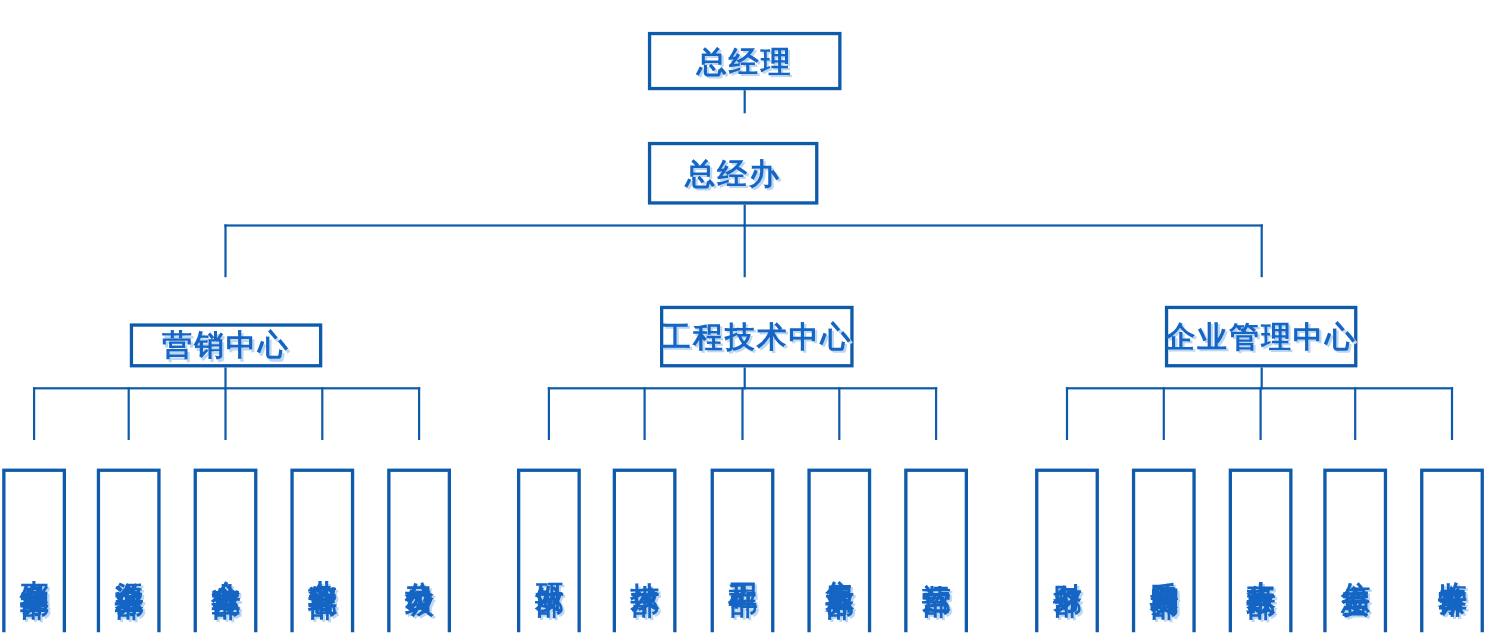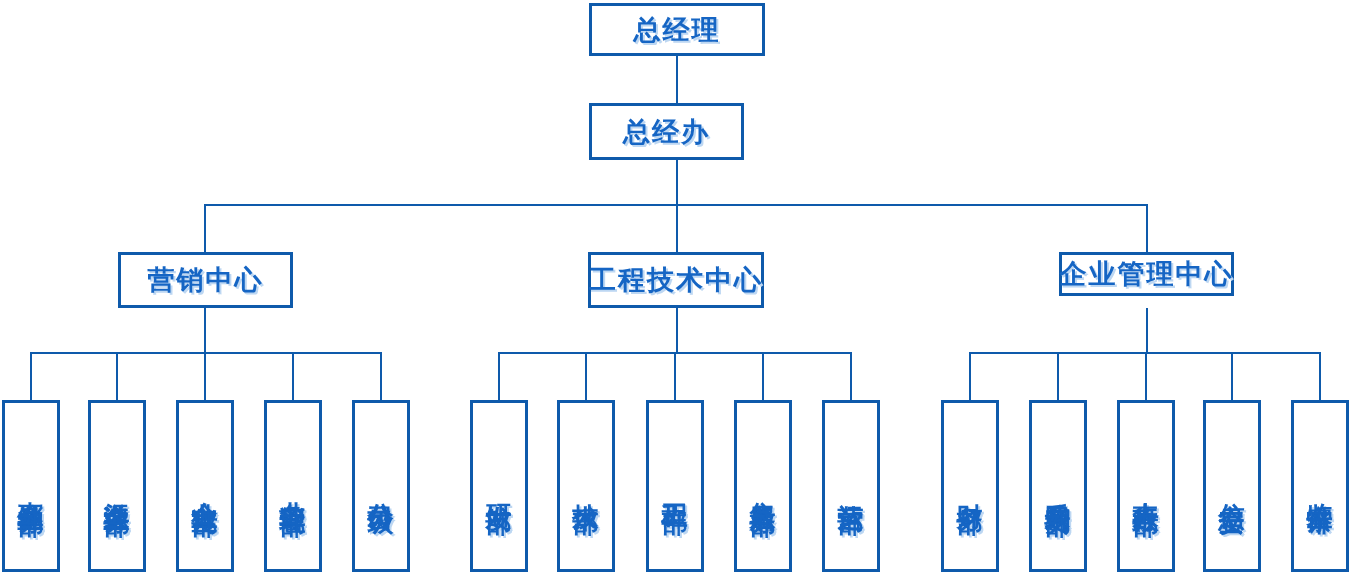--- a/index.html
+++ b/index.html
@@ -19,20 +19,21 @@
     position: absolute;
     box-sizing: border-box;
     border: 3px solid var(--border, #0e5aab);
     background: #ffffff;
     display: flex;
     align-items: center;
     justify-content: center;
     color: var(--text, #1565c4);
     font-weight: bold;
     text-shadow: 2px 2px 0 var(--shadow, #bdd7f2);
+    margin-top: 26px;
   }
   .h-node { font-size: 27px; letter-spacing: 2px; white-space: nowrap; }
   .v-node { font-size: 26px; }
   .v-node .lbl {
     writing-mode: vertical-rl;
     text-orientation: upright;
     letter-spacing: 2px;
     line-height: 1.0;
   }
 </style>
@@ -73,27 +74,27 @@
   <div class="line" style="left:1319px;top:352px;width:2px;height:48px"></div>
 
   <div class="node h-node" style="left:589px;top:3px;width:176px;height:53px">
     <span class="lbl">总经理</span>
   </div>
 
   <div class="node h-node" style="left:589px;top:103px;width:155px;height:57px">
     <span class="lbl">总经办</span>
   </div>
 
-  <div class="node h-node" style="left:118px;top:252px;width:175px;height:56px">
+  <div class="node h-node" style="left:118px;top:268px;width:175px;height:40px">
     <span class="lbl">营销中心</span>
   </div>
-  <div class="node h-node" style="left:588px;top:252px;width:176px;height:56px">
+  <div class="node h-node" style="left:600px;top:252px;width:176px;height:56px">
     <span class="lbl">工程技术中心</span>
   </div>
-  <div class="node h-node" style="left:1059px;top:252px;width:175px;height:44px">
+  <div class="node h-node" style="left:1059px;top:252px;width:175px;height:56px">
     <span class="lbl">企业管理中心</span>
   </div>
 
   <div class="node v-node" style="left:2px;top:400px;width:58px;height:172px">
     <span class="lbl">直销业务部</span>
   </div>
   <div class="node v-node" style="left:88px;top:400px;width:58px;height:172px">
     <span class="lbl">渠道业务部</span>
   </div>
   <div class="node v-node" style="left:176px;top:400px;width:58px;height:172px">

